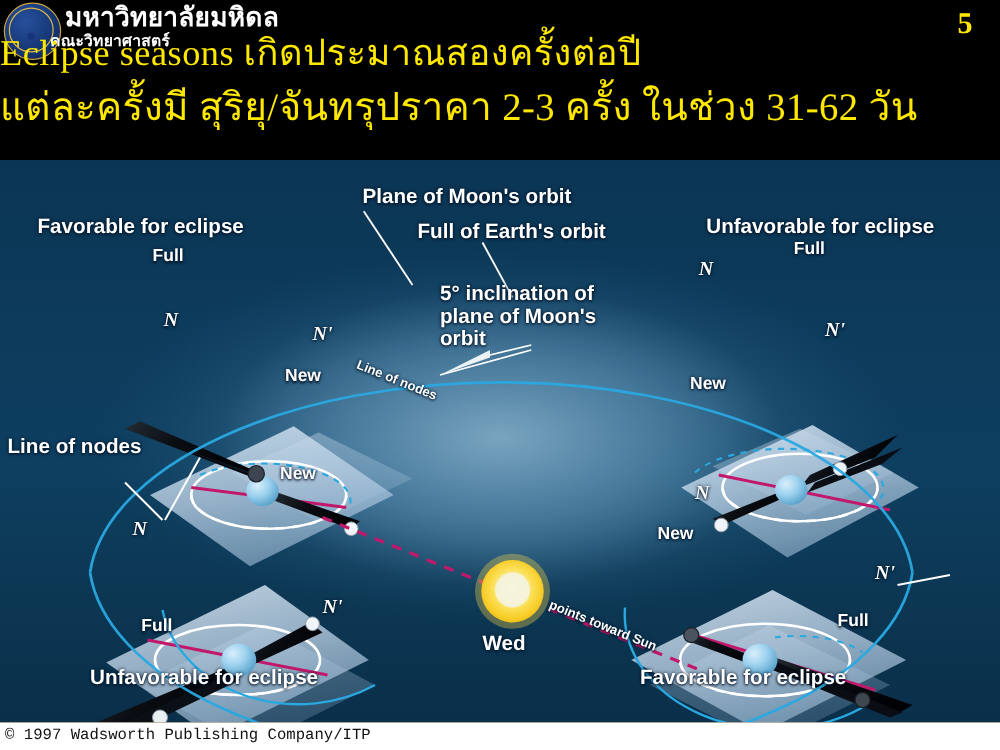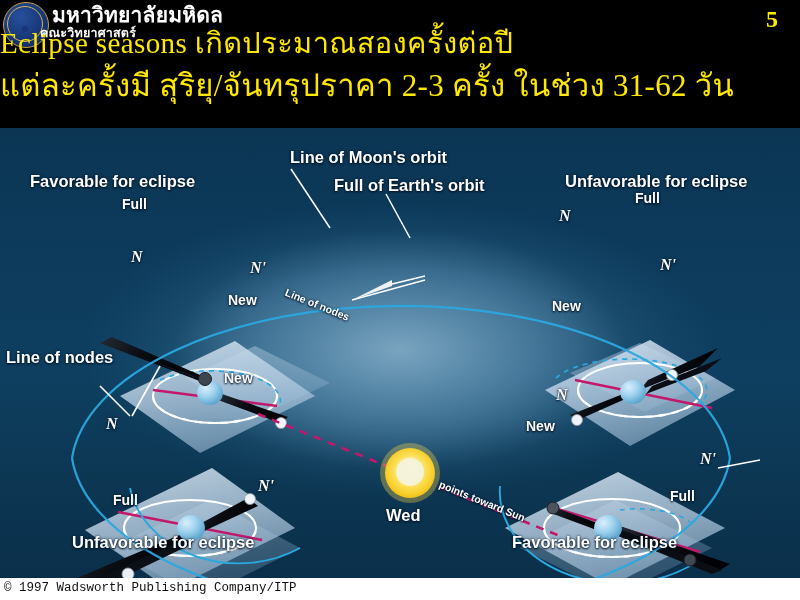--- a/index.html
+++ b/index.html
@@ -200,23 +200,26 @@
       <line x1="718" y1="340" x2="760" y2="332" stroke="#ffffff" stroke-width="1.6"></line>
       <line x1="160" y1="238" x2="132" y2="288" stroke="#ffffff" stroke-width="1.6"></line>
       <line x1="100" y1="258" x2="130" y2="288" stroke="#ffffff" stroke-width="1.6"></line>
     </svg>
 
     <div class="lbl lbl-b" style="left:30px;top:44px;">Favorable for eclipse</div>
     <div class="lbl lbl-b" style="left:565px;top:44px;">Unfavorable for eclipse</div>
     <div class="lbl lbl-b" style="left:72px;top:405px;">Unfavorable for eclipse</div>
     <div class="lbl lbl-b" style="left:512px;top:405px;">Favorable for eclipse</div>
 
-    <div class="lbl lbl-b" style="left:290px;top:20px;">Line of Moon's orbit</div>
+    <div class="lbl lbl-b" style="left:290px;top:20px;">Plane of Moon's orbit</div>
     <div class="lbl lbl-b" style="left:334px;top:48px;">Full of Earth's orbit</div>
 
+    <div class="lbl lbl-b multi" style="left:352px;top:98px;">5° inclination of
+plane of Moon's
+orbit</div>
 
     <div class="lbl lbl-m" style="left:122px;top:68px;">Full</div>
     <div class="lbl lbl-m" style="left:228px;top:164px;">New</div>
     <div class="lbl lbl-n" style="left:131px;top:120px;">N</div>
     <div class="lbl lbl-n" style="left:250px;top:131px;">N'</div>
 
     <div class="lbl lbl-m" style="left:635px;top:62px;">Full</div>
     <div class="lbl lbl-m" style="left:552px;top:170px;">New</div>
     <div class="lbl lbl-n" style="left:559px;top:79px;">N</div>
     <div class="lbl lbl-n" style="left:660px;top:128px;">N'</div>

